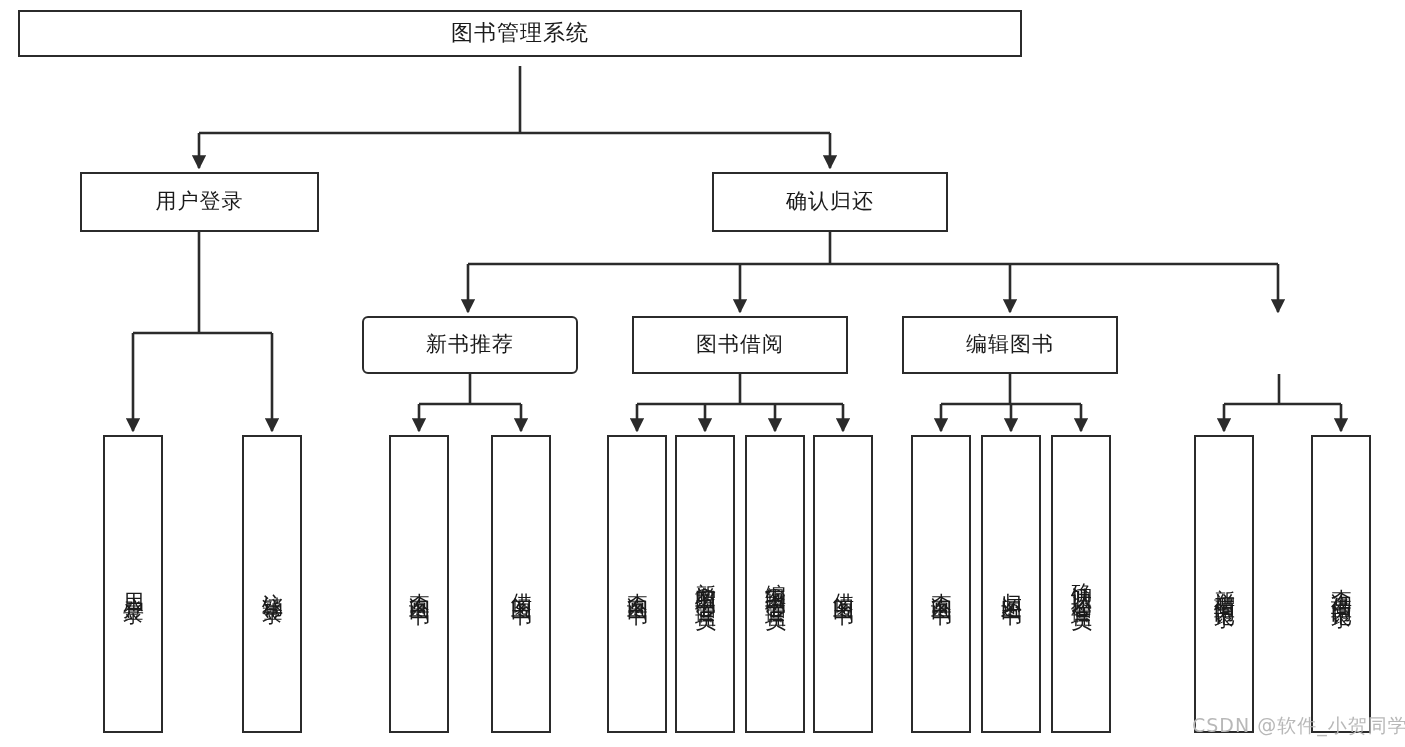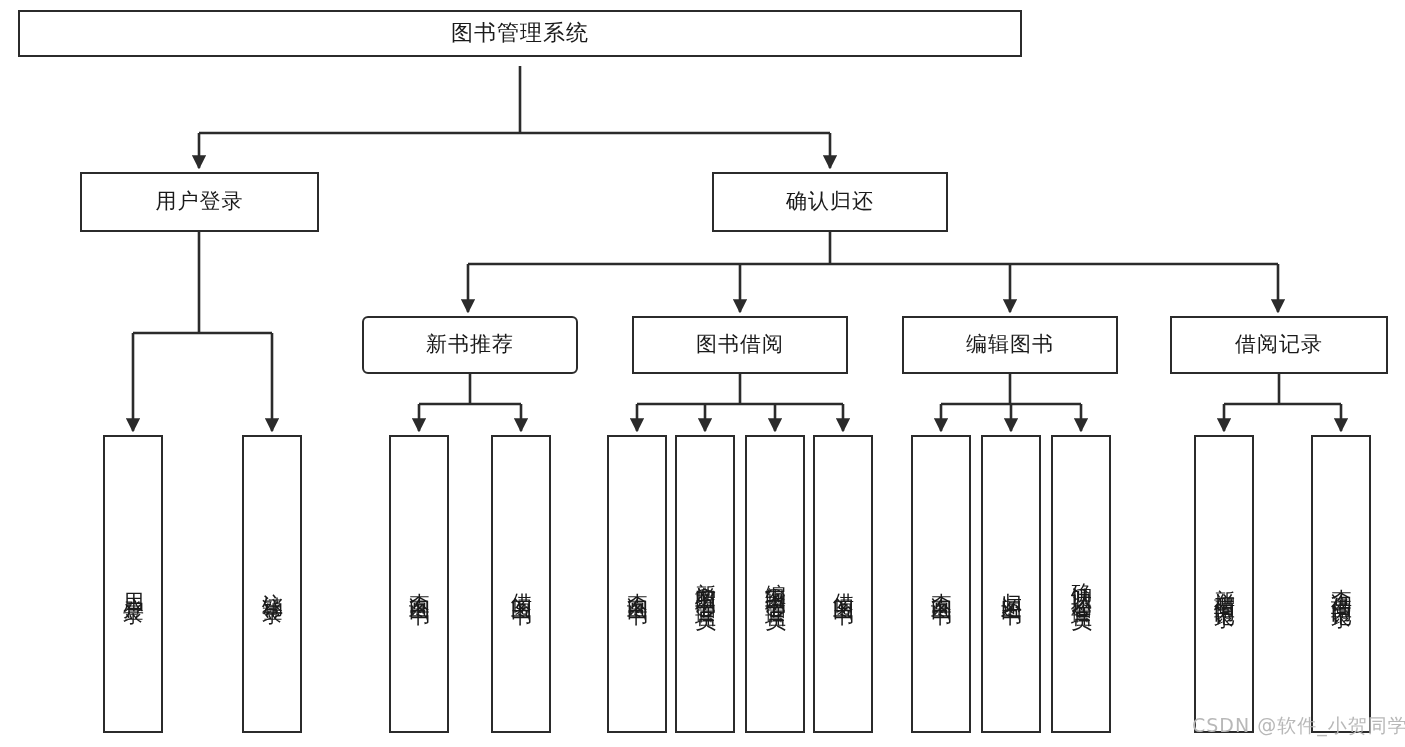--- a/index.html
+++ b/index.html
@@ -137,23 +137,20 @@
 
   <div class="node horiz" style="left:362px; top:316px; width:216px; height:58px;border-radius:6px;">
     <span>新书推荐</span>
   </div>
   <div class="node horiz" style="left:632px; top:316px; width:216px; height:58px;">
     <span>图书借阅</span>
   </div>
   <div class="node horiz" style="left:902px; top:316px; width:216px; height:58px;">
     <span>编辑图书</span>
   </div>
-  <div class="node horiz" style="left:1170px; top:316px; width:218px; height:58px;">
-    <span>借阅记录</span>
-  </div>
 
   <div class="node vert" style="left:103px; top:435px; width:60px; height:298px;">
     <span class="vlabel">用户登录</span>
   </div>
   <div class="node vert" style="left:242px; top:435px; width:60px; height:298px;">
     <span class="vlabel">注销登录</span>
   </div>
 
   <div class="node vert" style="left:389px; top:435px; width:60px; height:298px;">
     <span class="vlabel">查询图书</span>

